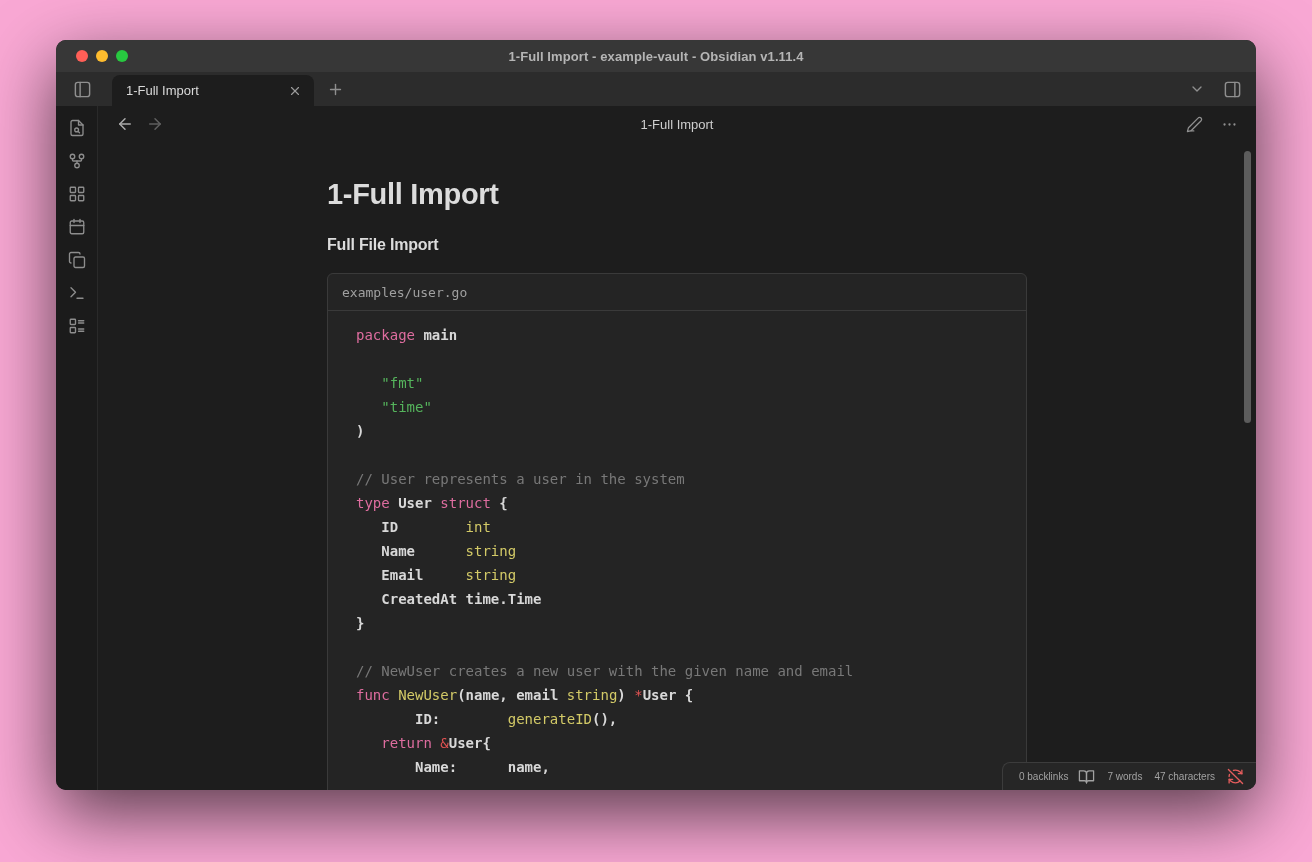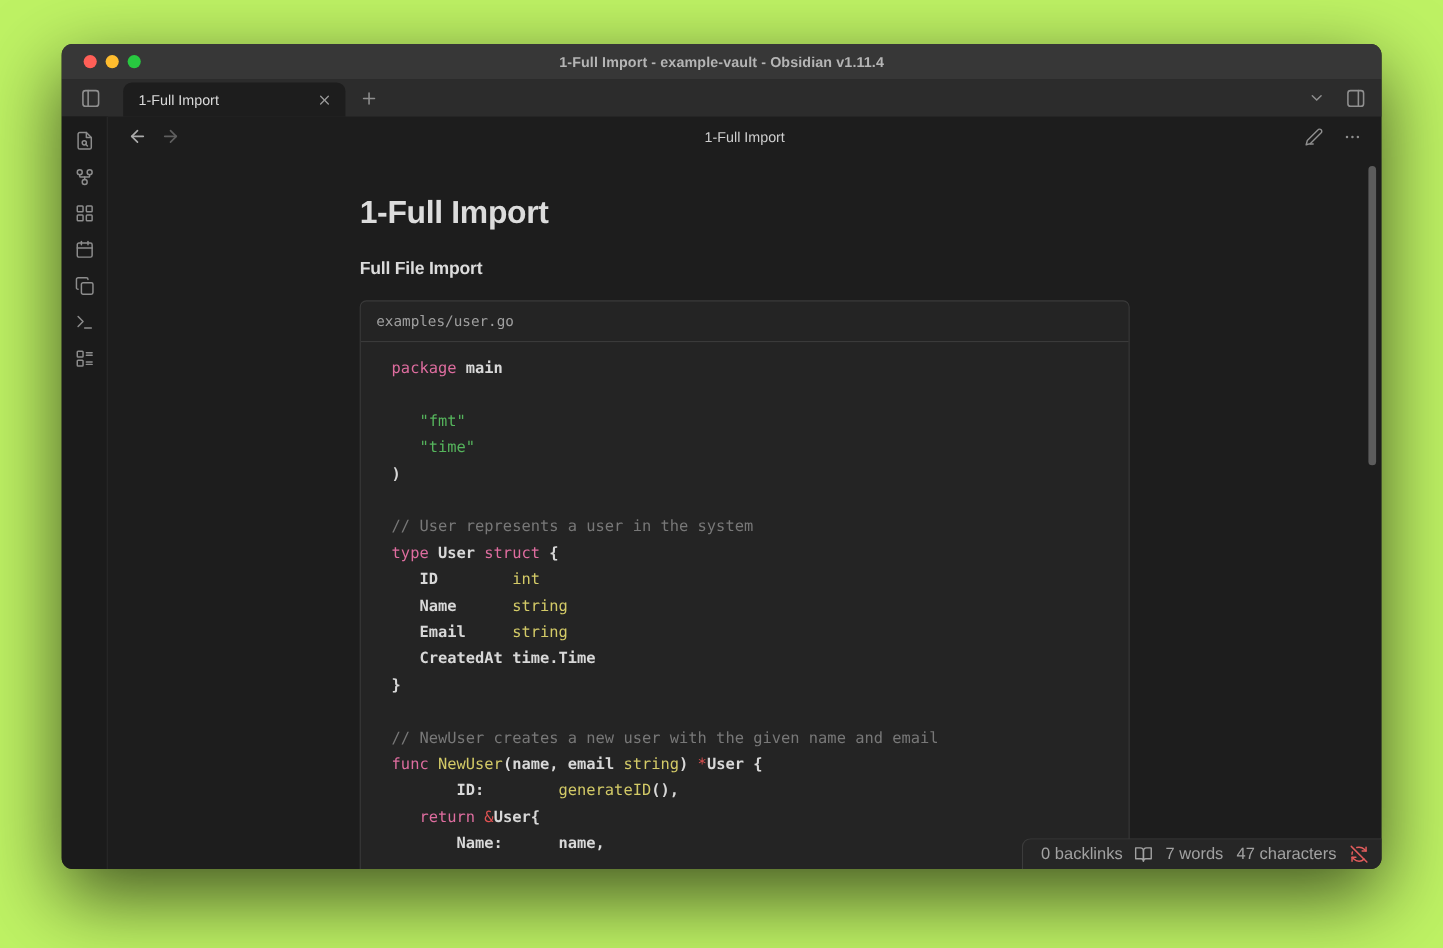--- a/index.html
+++ b/index.html
@@ -1,17 +1,17 @@
 <!DOCTYPE html>
 <html style="--tok-kw: #de6d9f; --tok-st: #55b45c; --tok-cm: #787878; --tok-ty: #d3ca67; --tok-fn: #d3ca67; --tok-op: #e05252; --tok-tx: #d8d8d8;"><head>
 <meta charset="utf-8">
 <style>
   * { margin:0; padding:0; box-sizing:border-box; }
   html,body { background:#000; }
-  .stage { position:relative; width:1312px; height:862px; background:#bef264; overflow:hidden;
+  .stage { position:relative; width:1312px; height:862px; background:#f9a8d4; overflow:hidden;
            font-family:"Liberation Sans","DejaVu Sans",sans-serif; }
   .window { position:absolute; left:56px; top:40px; width:1200px; height:750px;
             background:#1d1d1d; border-radius:10px; overflow:hidden;
             display:flex; flex-direction:column; box-shadow:0 24px 70px rgba(0,0,0,.65); }
 
   
   .titlebar { flex:none; height:32px; background:#373737; position:relative;
               display:flex; align-items:center; justify-content:center; }
   .traffic { position:absolute; left:20px; top:0; height:100%; display:flex; align-items:center; gap:8px; }
   .tl { width:12px; height:12px; border-radius:50%; display:inline-block; }
@@ -60,21 +60,21 @@
   .tok-fn { color:var(--tok-fn); }
   .tok-op { color:var(--tok-op); }
   .tok-tx { color:var(--tok-tx);font-weight:bold; }
 
   .scrollbar-thumb { position:absolute; right:5px; top:45px; width:7px; height:272px;
                      border-radius:4px; background:#5c5c5c; }
 
   .status-bar { position:absolute; right:0; bottom:0; height:28px; background:#262626;
                 border-top:1px solid #3c3c3c; border-left:1px solid #3c3c3c;
                 border-top-left-radius:8px; display:flex; align-items:center;
-                gap:12px; padding:0 12px 0 16px; font-size:15px; color:#a2a2a2; }
+                gap:12px; padding:0 12px 0 16px; font-size:10px; color:#a2a2a2; }
   .sb-item { display:flex; align-items:center; gap:10px; cursor:default; }
   .sb-icon { display:grid; place-items:center; }
   .sync-off { color:#e25c5c; }
 
   svg { display:block; }
 </style>
 </head>
 <body>
 
 <div class="stage">

